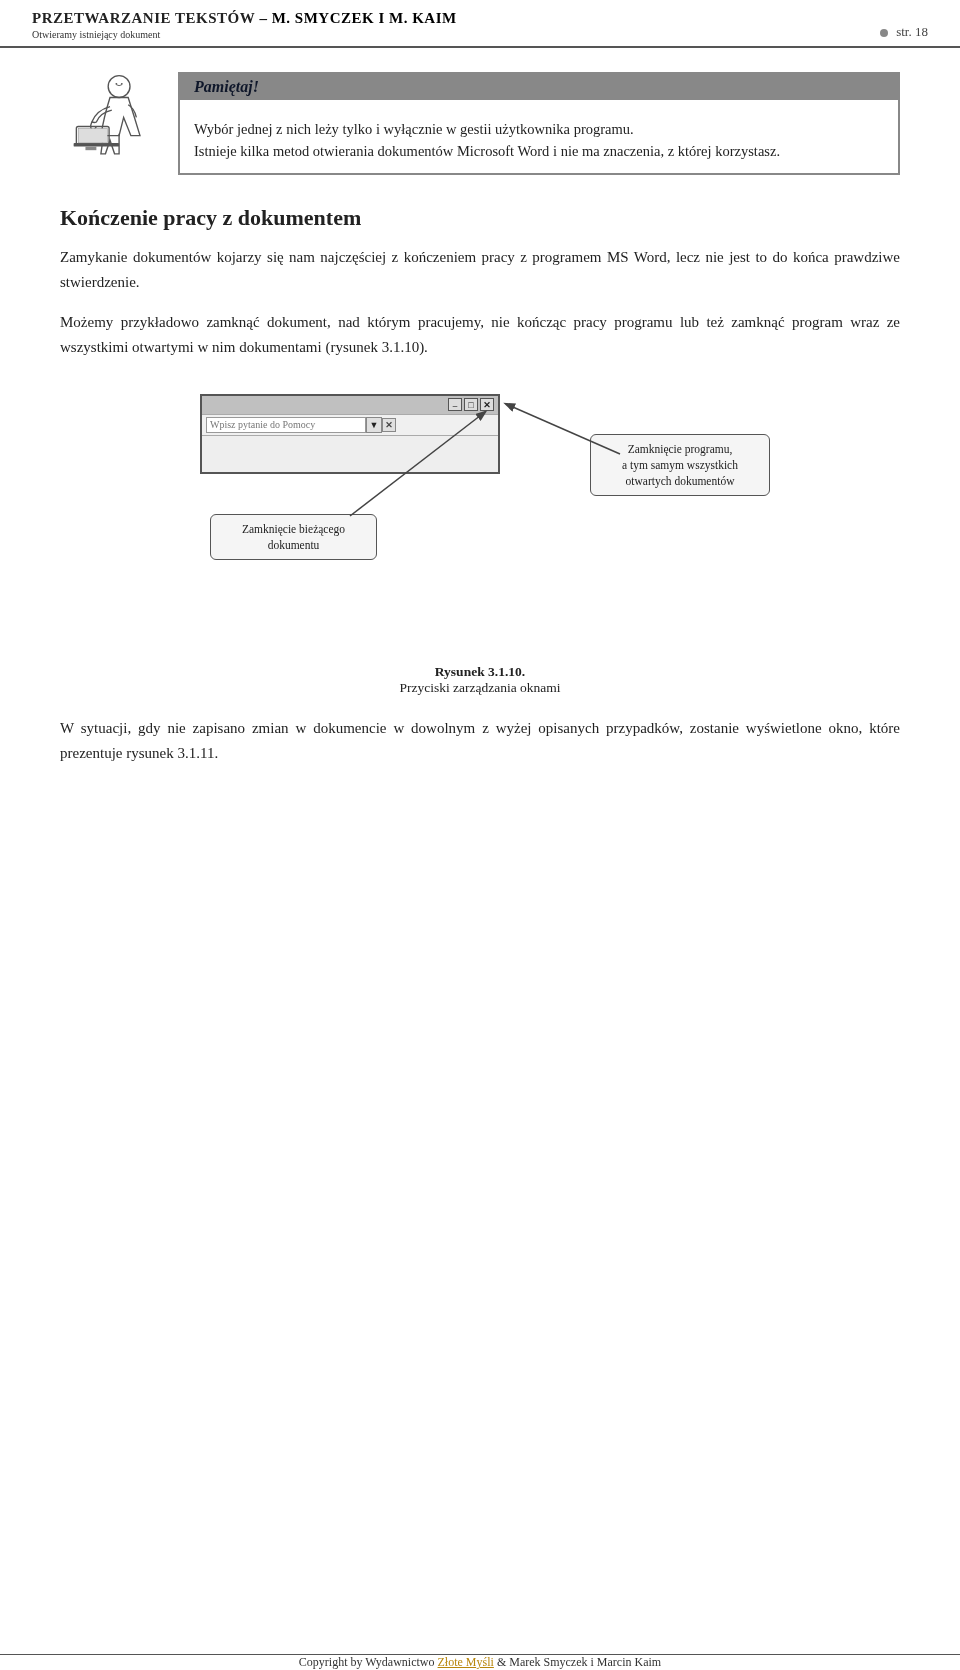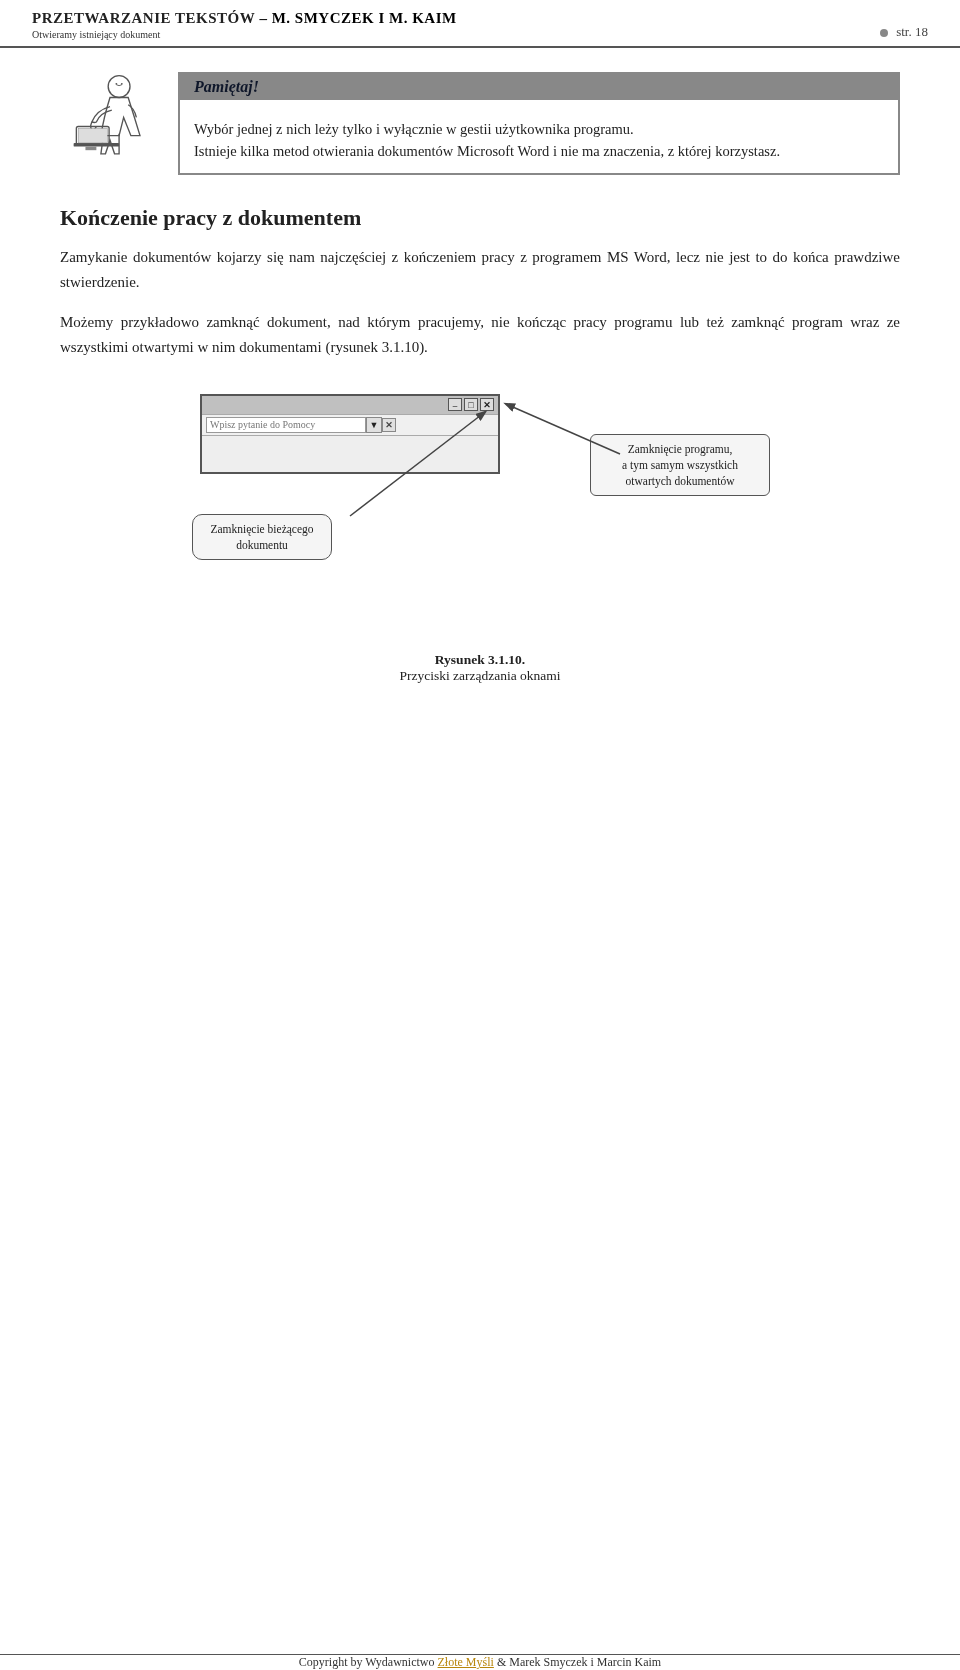--- a/index.html
+++ b/index.html
@@ -205,24 +205,23 @@
       position: absolute;
       background: #f5f5f5;
       border: 1.5px solid #555;
       border-radius: 6px;
       font-size: 11.5px;
       text-align: center;
       padding: 6px 10px;
       line-height: 1.4;
     }
     .callout-left {
-      left: 12px;
+      left: 30px;
       top: 130px;
-      width: 140px;
-      border-radius: 10px;
+      width: 167px;
     }
     .callout-right {
       right: 10px;
       top: 50px;
       width: 180px;
     }
 
     
     .diagram-svg {
       position: absolute;
@@ -230,21 +229,21 @@
       left: 0;
       width: 600px;
       height: 260px;
       pointer-events: none;
     }
 
     
     .diagram-caption {
       text-align: center;
       font-size: 13.5px;
-      margin-top: 8px;
+      margin-top: 20px;
     }
     .diagram-caption .caption-bold {
       font-weight: bold;
     }
 
     
     .footer {
       position: absolute;
       bottom: 0;
       left: 0;
@@ -365,18 +364,19 @@
 
     </div>
 
     <div class="diagram-caption">
       <span class="caption-bold">Rysunek 3.1.10.</span>
       <br>
       <span>Przyciski zarządzania oknami</span>
     </div>
   </div>
 
+  <p class="body-para" style="margin-top:20px;">W sytuacji, gdy nie zapisano zmian w dokumencie w dowolnym z wyżej opisanych przypadków, zostanie wyświetlone okno, które prezentuje rysunek 3.1.11.</p>
 
 </div>
 
 <div class="footer">
   <span>Copyright by Wydawnictwo </span><a href="#">Złote Myśli</a><span> &amp; Marek Smyczek i Marcin Kaim</span>
 </div>
 
 </body></html>

